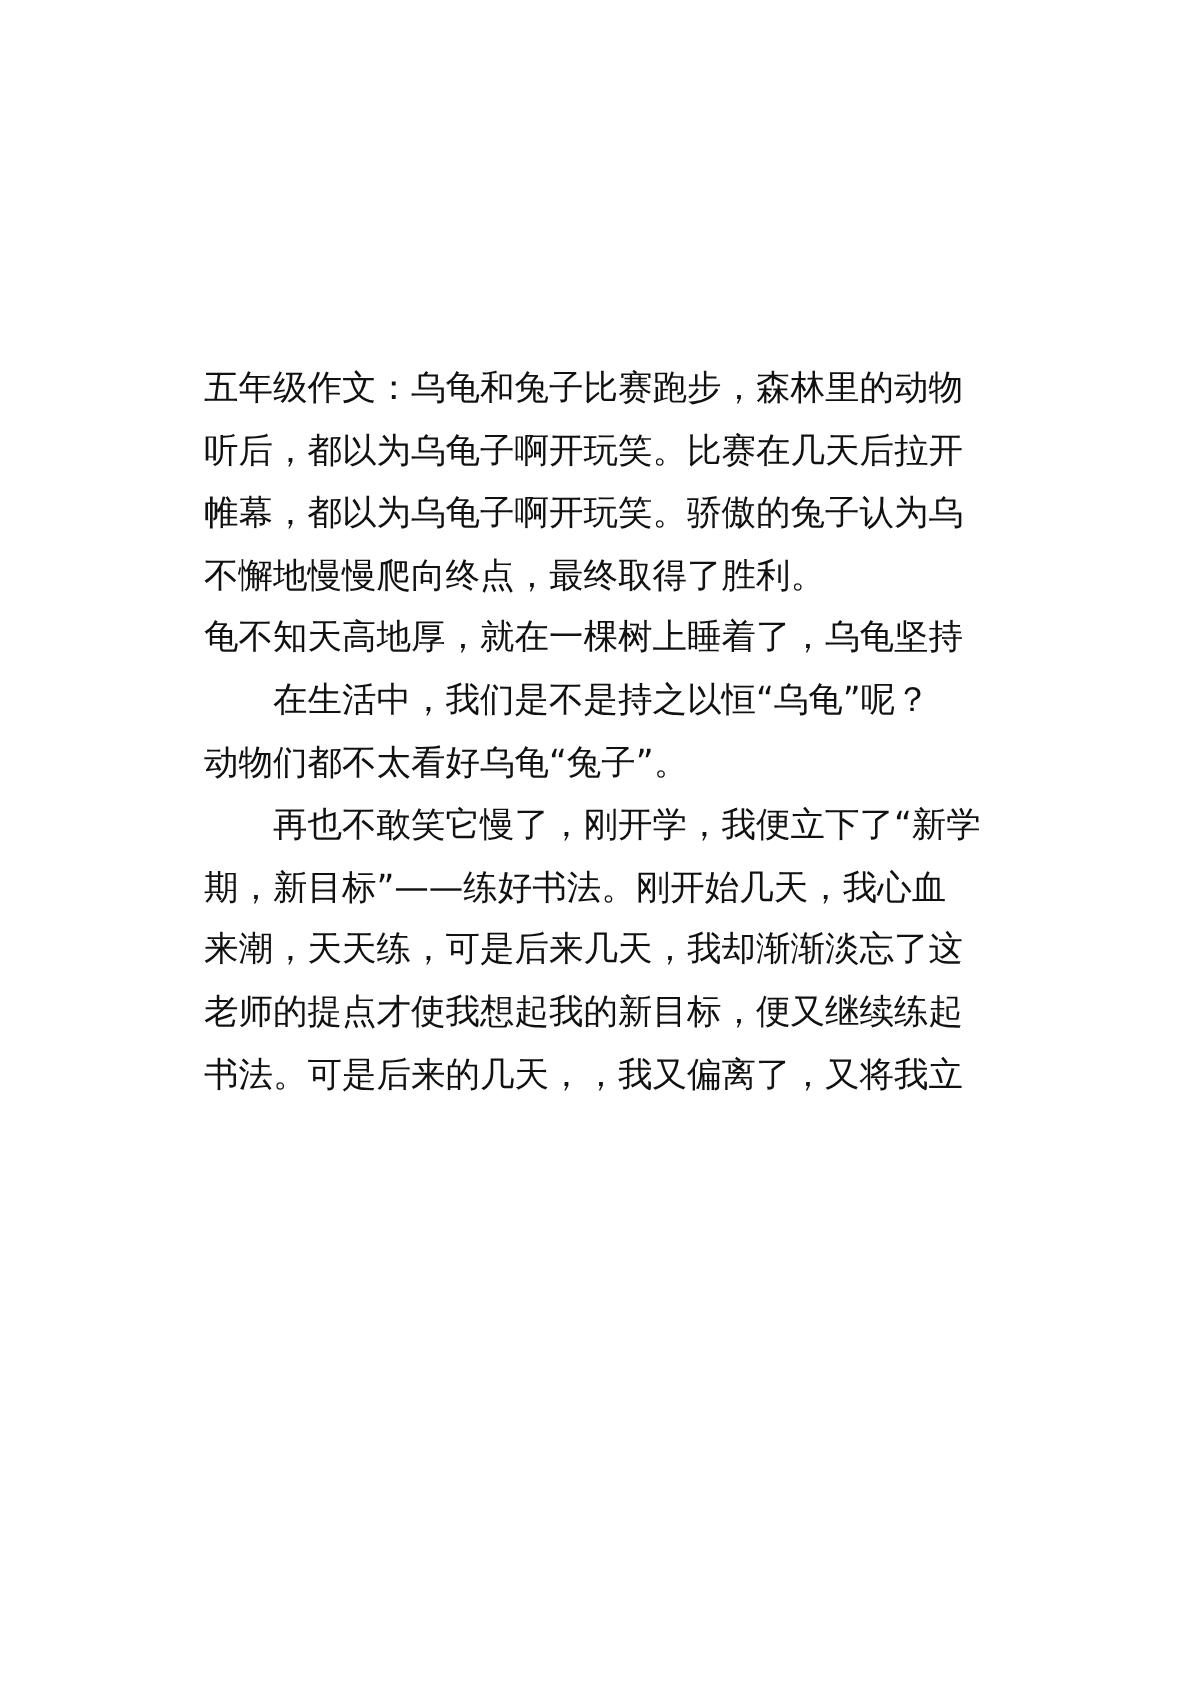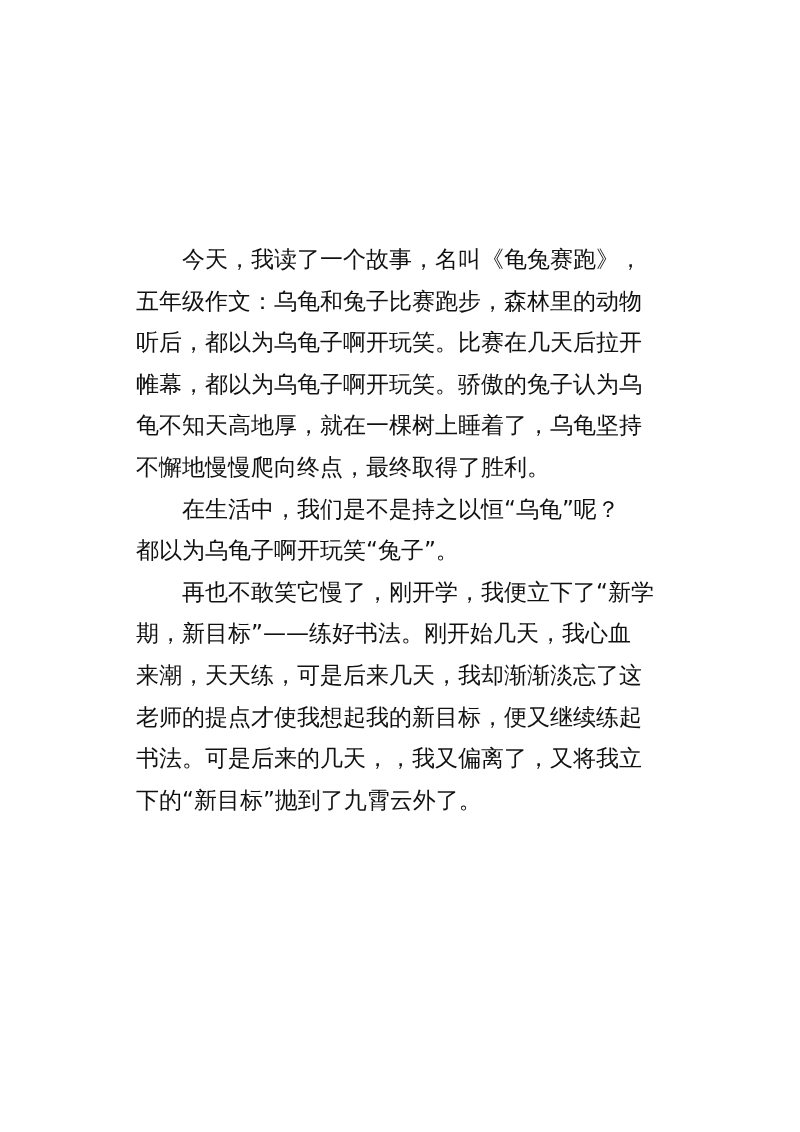--- a/index.html
+++ b/index.html
@@ -58,36 +58,34 @@
     }
   </style>
 </head>
 <body>
 
 <div class="page">
 
   <div class="body">
 
     <div>
-      <span class="line indent">今天，我读了一个故事，名叫《龟兔赛跑》，</span>
       <span class="line">五年级作文：乌龟和兔子比赛跑步，森林里的动物</span>
       <span class="line">听后，都以为乌龟子啊开玩笑。比赛在几天后拉开</span>
       <span class="line">帷幕，都以为乌龟子啊开玩笑。骄傲的兔子认为乌</span>
+      <span class="line">不懈地慢慢爬向终点，最终取得了胜利。</span>
       <span class="line">龟不知天高地厚，就在一棵树上睡着了，乌龟坚持</span>
-      <span class="line">不懈地慢慢爬向终点，最终取得了胜利。</span>
     </div>
 
 
     <div>
       <span class="line indent">在生活中，我们是不是持之以恒“乌龟”呢？</span>
-      <span class="line">都以为乌龟子啊开玩笑“兔子”。</span>
+      <span class="line">动物们都不太看好乌龟“兔子”。</span>
     </div>
 
     <div>
       <span class="line indent">再也不敢笑它慢了，刚开学，我便立下了“新学</span>
       <span class="line">期，新目标”——练好书法。刚开始几天，我心血</span>
       <span class="line">来潮，天天练，可是后来几天，我却渐渐淡忘了这</span>
       <span class="line">老师的提点才使我想起我的新目标，便又继续练起</span>
       <span class="line">书法。可是后来的几天，，我又偏离了，又将我立</span>
-      <span class="line">下的“新目标”抛到了九霄云外了。</span>
     </div>
   </div>
 </div>
 
 </body></html>

